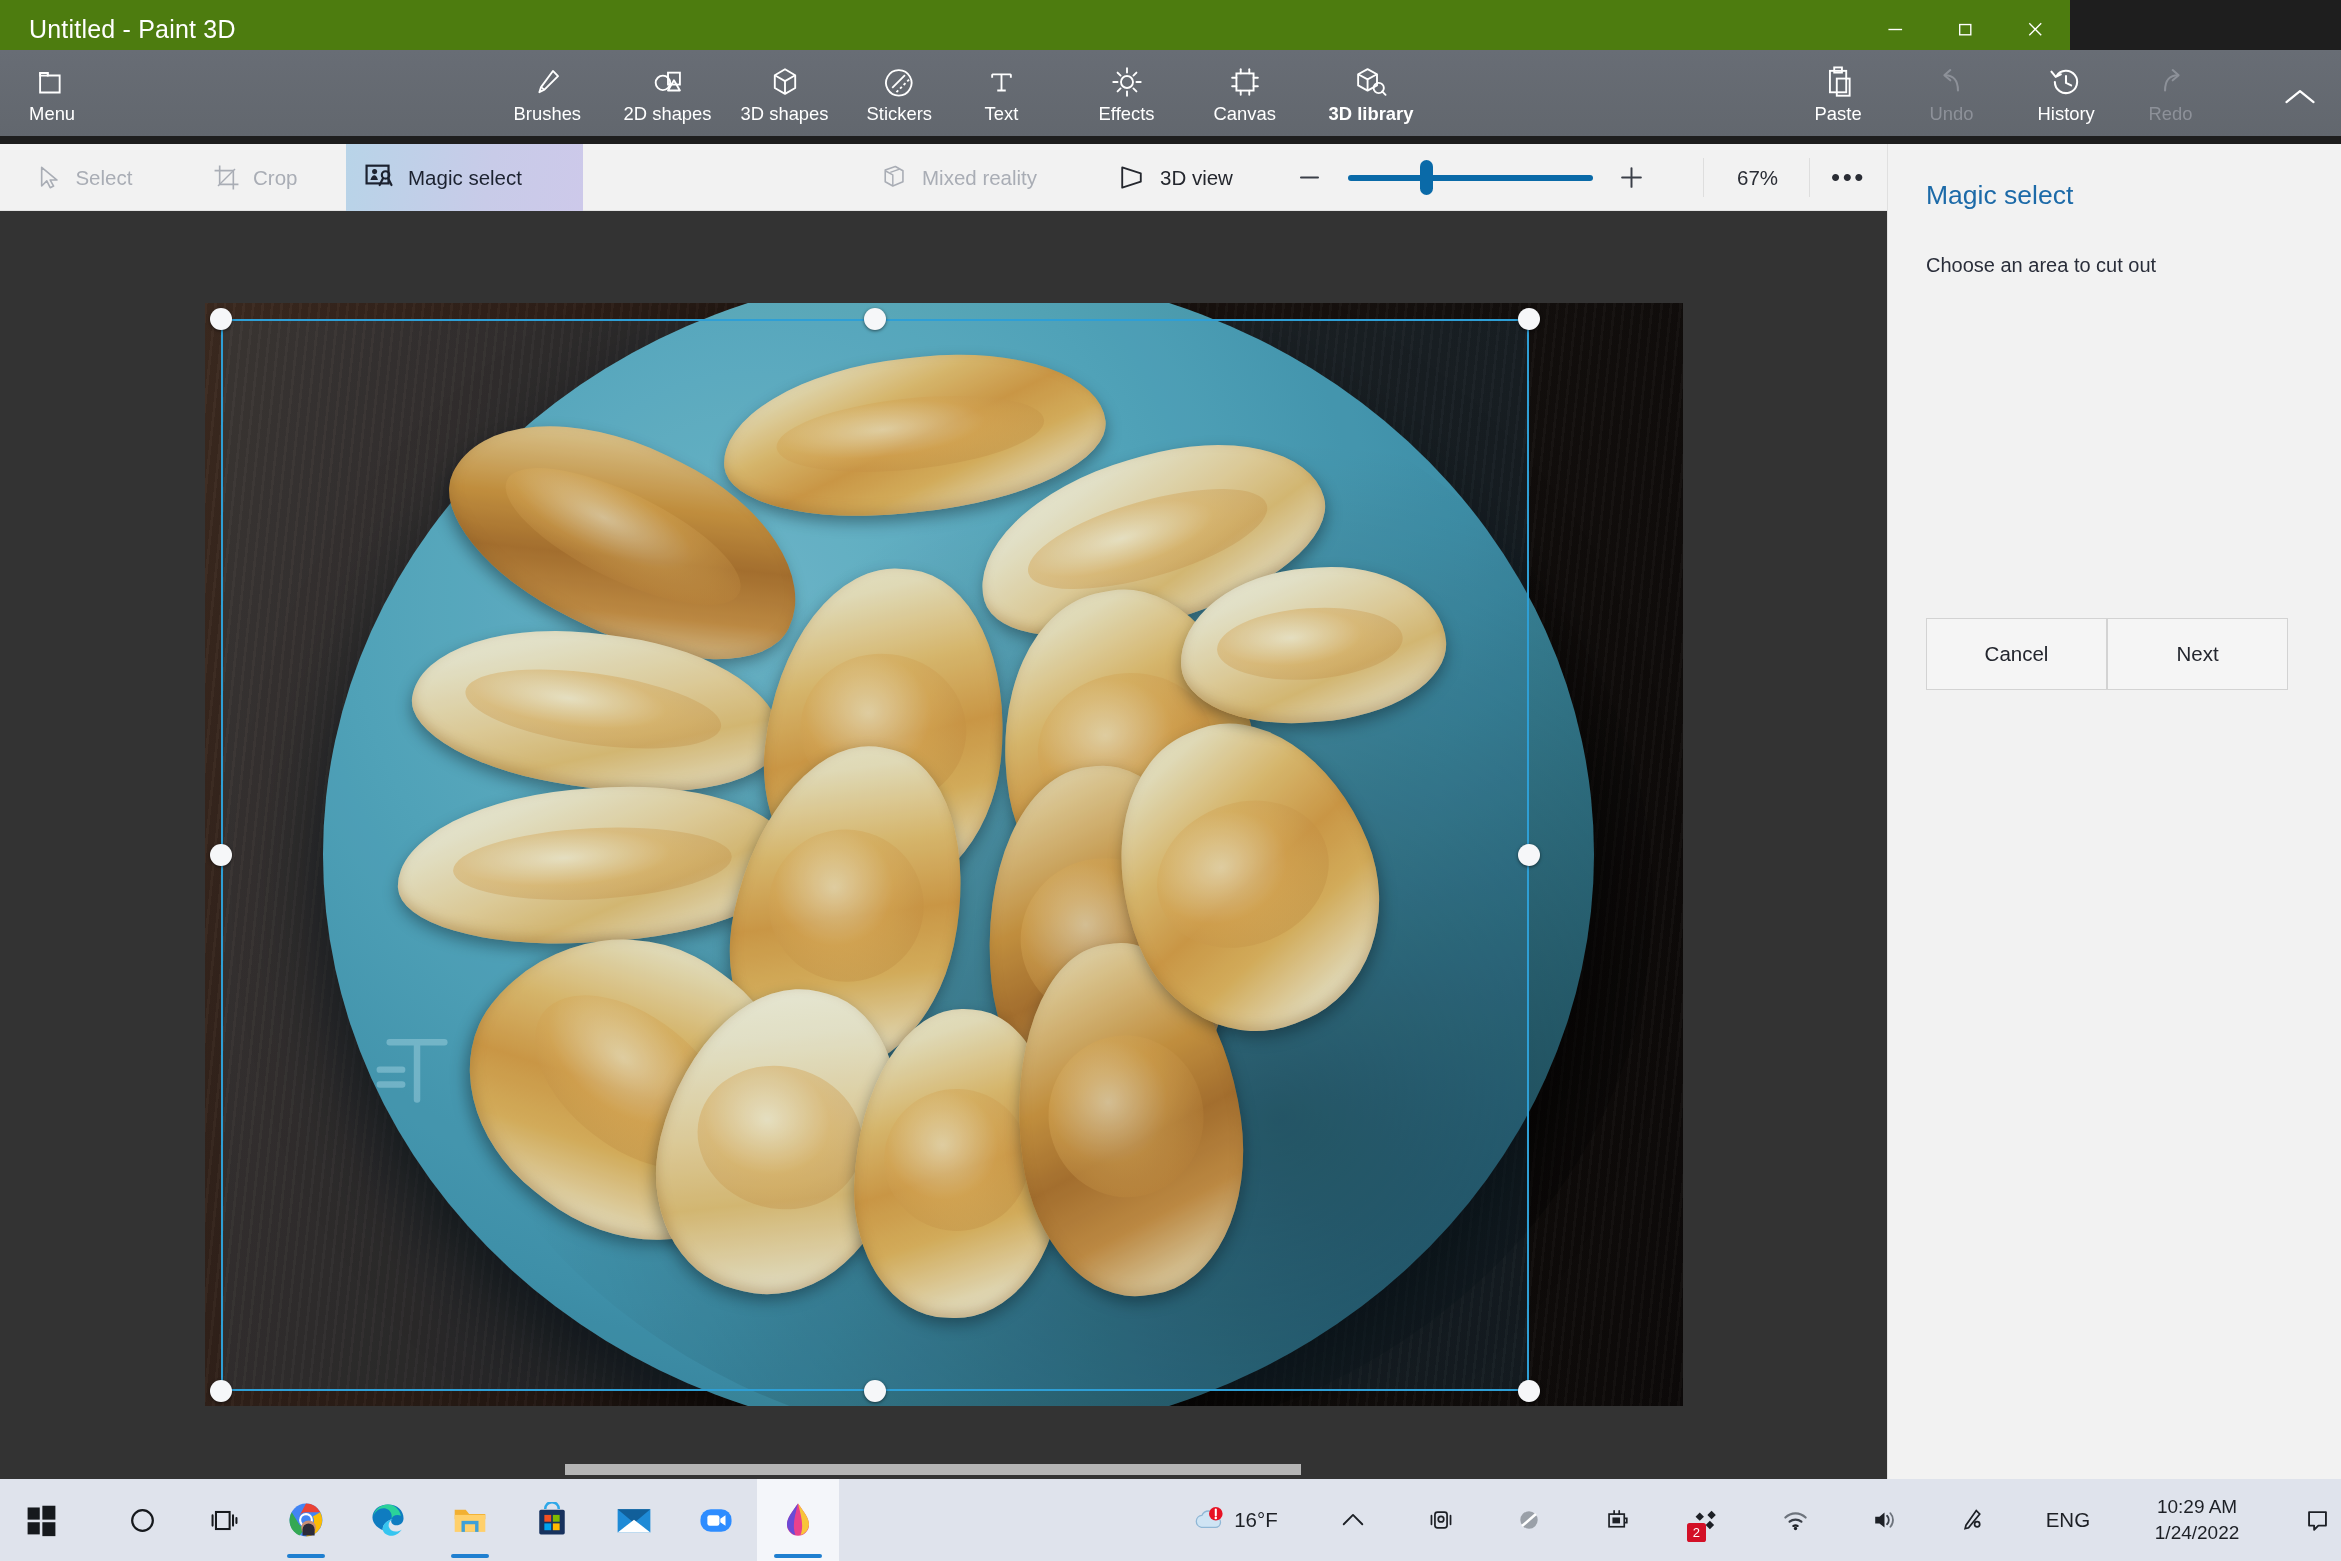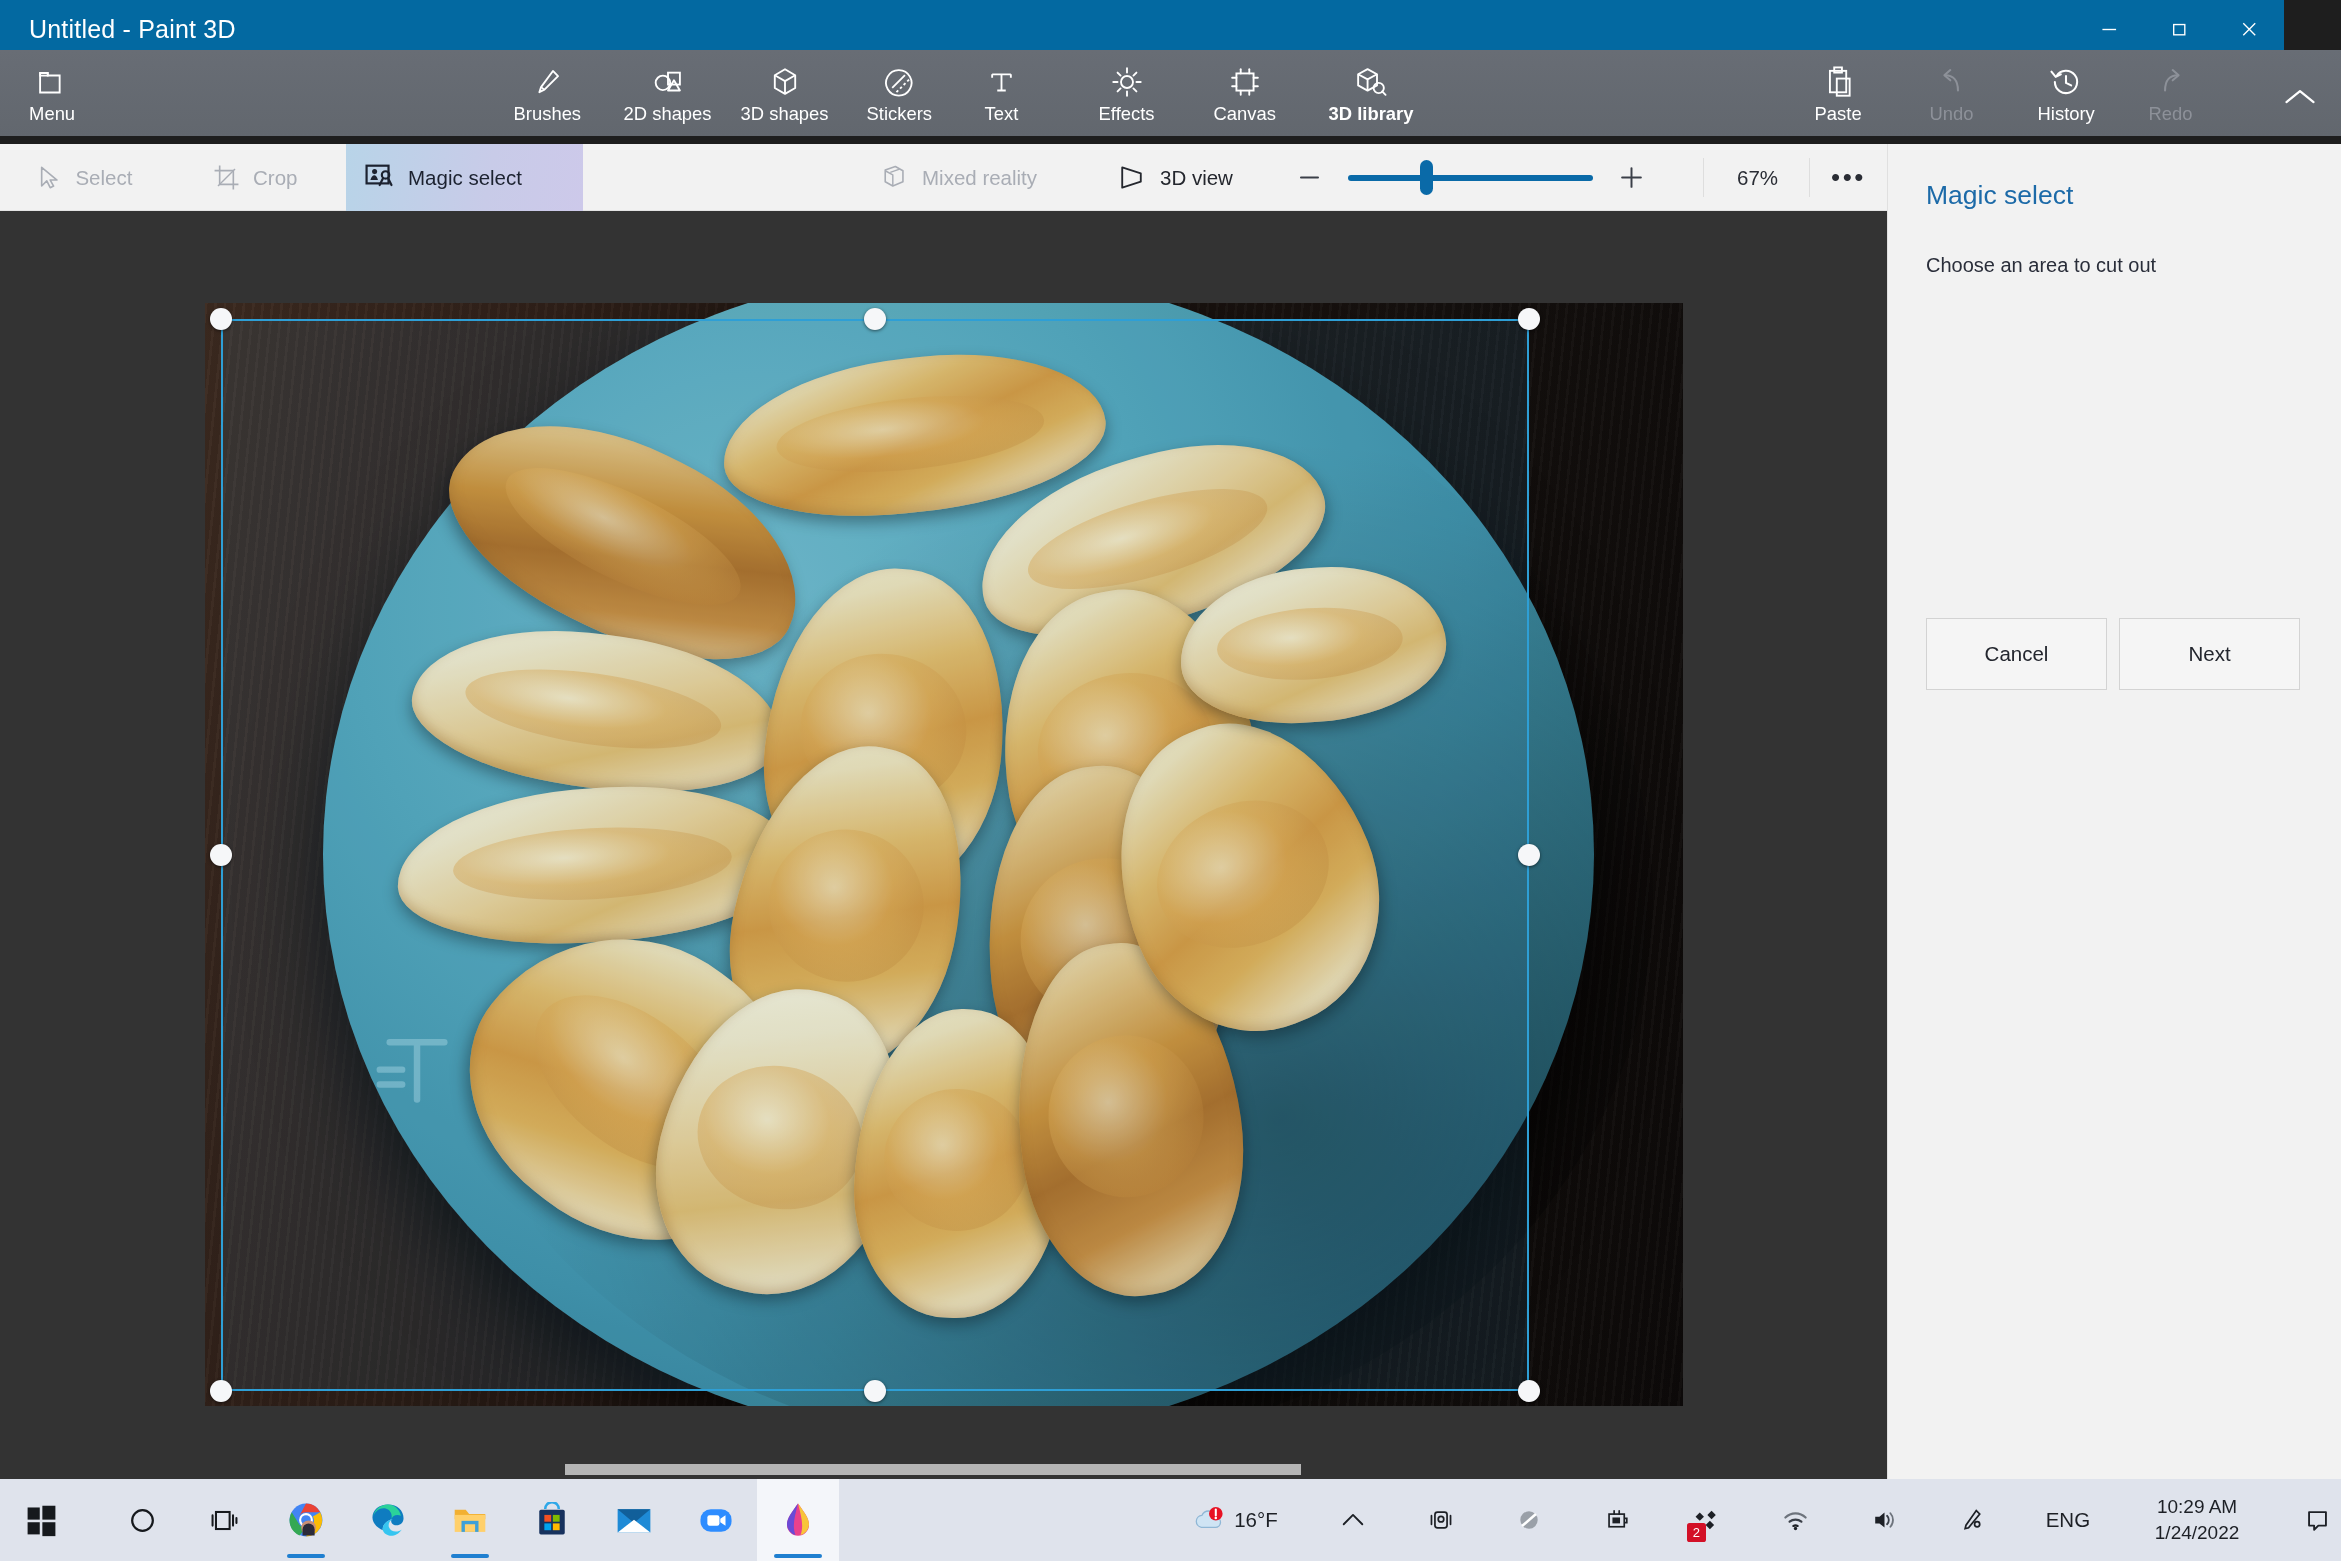--- a/index.html
+++ b/index.html
@@ -7,22 +7,22 @@
     width: 2342px; height: 1561px;
     overflow: hidden;
     font-family: "Liberation Sans", sans-serif;
     background: #1e1e1e;
   }
 
   #app { position: relative; width: 2342px; height: 1561px; }
 
   
   .titlebar {
-    position: absolute; top: 0; left: 0; width: 2284px; height: 58px;
-    background: #0369a1;
+    position: absolute; top: 0; left: 0; width: 2070px; height: 58px;
+    background: #4d7c0f;
     display: flex; align-items: center;
   }
   .title-text {
     margin-left: 29px; color: #ffffff; font-size: 25px; letter-spacing: 0.2px;
   }
   .win-controls { position: absolute; right: 0; top: 0; height: 58px; display: flex; }
   .win-btn {
     width: 70px; height: 58px; display: flex; align-items: center; justify-content: center;
   }
   .win-btn svg { display: block; }
@@ -187,21 +187,21 @@
     background: #f2f2f2; border-left: 0.9px solid #e0e0e0;
     padding: 36px 38px 0 38px;
   }
   .panel-title { color: #1c6aa8; font-size: 26.5px; margin-bottom: 43px; }
   .panel-sub { color: #2a2e3a; font-size: 20px; }
   .panel-hint {
     color: #2a2e3a; font-size: 20px; line-height: 1.42;
     position: absolute; left: 38px; top: 346px; width: 380px;
   }
   .panel-btns {
-    position: absolute; left: 38px; top: 474px; display: flex; gap: 12px;
+    position: absolute; left: 38px; top: 474px; display: flex; 
   }
   .pbtn {
     width: 181px; height: 72px; background: #f5f5f5; border: 0.9px solid #d3d3d3;
     color: #23262e; font-size: 20.5px; display: flex; align-items: center; justify-content: center;
   }
 
   
   .taskbar {
     position: absolute; left: 0; bottom: 0; width: 2342px; height: 82px;
     background: #dfe3ec;

